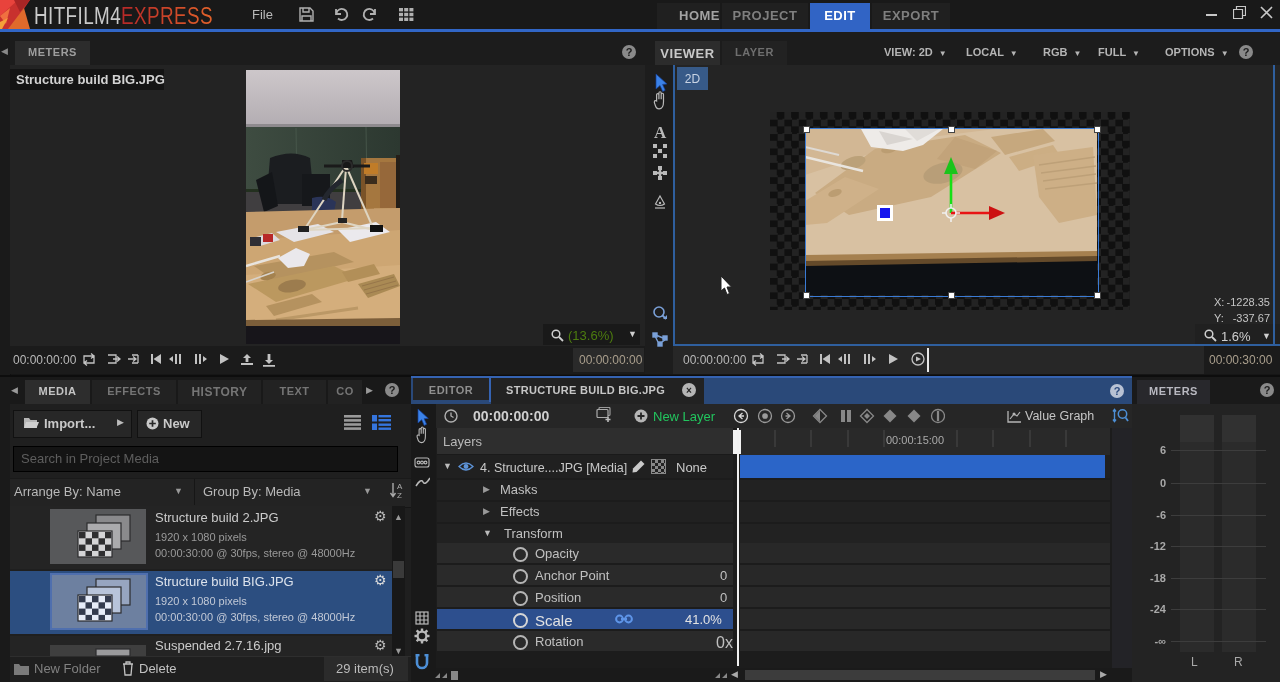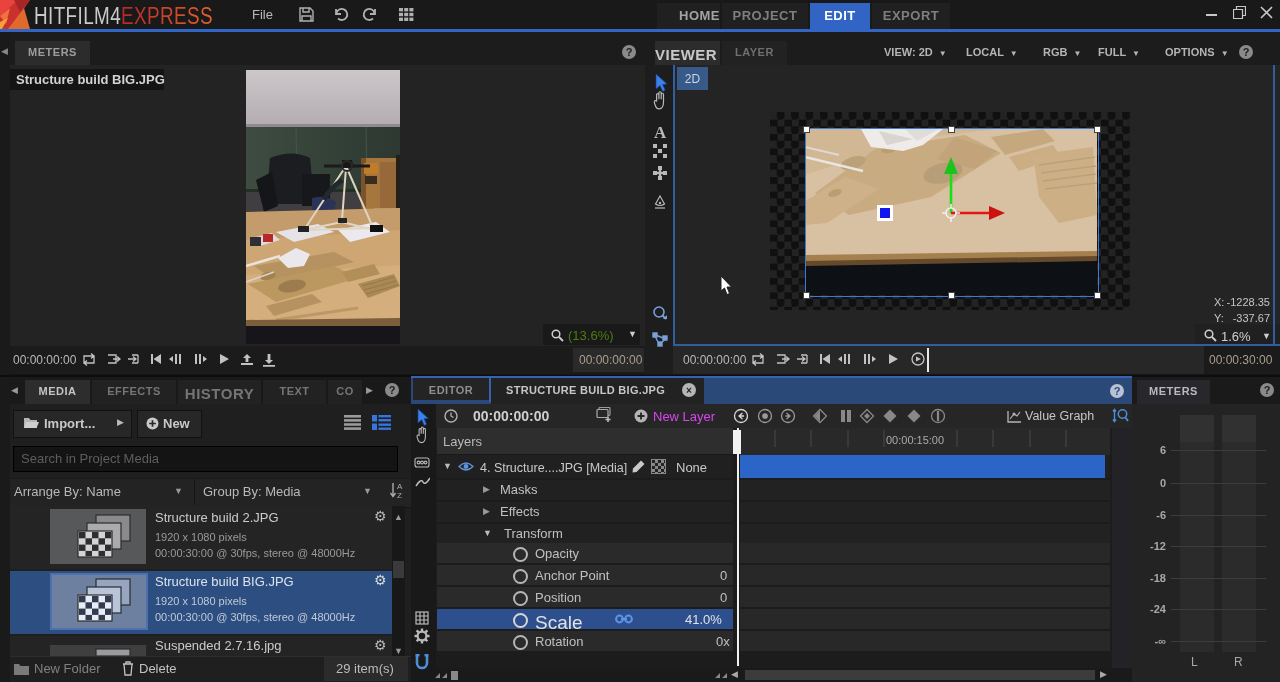--- a/index.html
+++ b/index.html
@@ -178,21 +178,21 @@
 
 
 <div class="ab" style="left:10px;top:346px;width:635px;height:28px;background:#1b1b1b;"></div>
 <div class="ab" style="left:573px;top:348px;width:71px;height:24px;background:#2a2a2a;"></div>
 <div class="tx" style="left:13px;top:353px;font-size:12px;color:#b9b9b9;">00:00:00:00</div>
 <div class="tx" style="left:579px;top:353px;font-size:12px;color:#aa9f8d;">00:00:00:00</div>
 
 
 <div class="ab" style="left:645px;top:32px;width:635px;height:33px;background:#1c1c1c;"></div>
 <div class="ab" style="left:655px;top:41px;width:65px;height:24px;background:#2c2c2c;"></div>
-<div class="tx" style="left:655px;top:46px;width:65px;font-size:15px;font-weight:bold;color:#c8c8c8;letter-spacing:0.5px;">VIEWER</div>
+<div class="tx" style="left:655px;top:46px;width:65px;text-align:center;font-size:13px;font-weight:bold;color:#c8c8c8;letter-spacing:0.5px;">VIEWER</div>
 <div class="ab" style="left:722px;top:41px;width:65px;height:24px;background:#222;"></div>
 <div class="tx" style="left:722px;top:46px;width:65px;text-align:center;font-size:11px;font-weight:bold;color:#6f6f6f;letter-spacing:0.5px;">LAYER</div>
 <div class="tx" style="left:884px;top:46px;font-size:11px;font-weight:bold;color:#b5b5b5;">VIEW: 2D &nbsp;<span style="font-size:8px;">▼</span></div>
 <div class="tx" style="left:966px;top:46px;font-size:11px;font-weight:bold;color:#b5b5b5;">LOCAL &nbsp;<span style="font-size:8px;">▼</span></div>
 <div class="tx" style="left:1043px;top:46px;font-size:11px;font-weight:bold;color:#b5b5b5;">RGB &nbsp;<span style="font-size:8px;">▼</span></div>
 <div class="tx" style="left:1098px;top:46px;font-size:11px;font-weight:bold;color:#b5b5b5;">FULL &nbsp;<span style="font-size:8px;">▼</span></div>
 <div class="tx" style="left:1165px;top:46px;font-size:11px;font-weight:bold;color:#b5b5b5;">OPTIONS &nbsp;<span style="font-size:8px;">▼</span></div>
 <div class="ab" style="left:1239px;top:45px;width:14px;height:14px;border-radius:50%;background:#8a8a8a;"></div>
 <div class="tx" style="left:1239px;top:46px;width:14px;text-align:center;font-size:11px;font-weight:bold;color:#1c1c1c;">?</div>
 
@@ -308,21 +308,21 @@
 <div class="ab" style="left:0;top:377px;width:10px;height:305px;background:#1a1a1a;"></div>
 
 
 <div class="ab" style="left:10px;top:377px;width:405px;height:27px;background:#191919;"></div>
 <div class="tx" style="left:11px;top:385px;font-size:9px;color:#999;">◀</div>
 <div class="ab" style="left:25px;top:380px;width:65px;height:24px;background:#2d2d2d;"></div>
 <div class="tx" style="left:25px;top:385px;width:65px;text-align:center;font-size:11px;font-weight:bold;color:#c4c4c4;letter-spacing:0.5px;">MEDIA</div>
 <div class="ab" style="left:92px;top:380px;width:84px;height:24px;background:#222;"></div>
 <div class="tx" style="left:92px;top:385px;width:84px;text-align:center;font-size:11px;font-weight:bold;color:#757575;letter-spacing:0.5px;">EFFECTS</div>
 <div class="ab" style="left:178px;top:380px;width:83px;height:24px;background:#222;"></div>
-<div class="tx" style="left:178px;top:385px;width:83px;text-align:center;font-size:15px;font-weight:bold;color:#757575;letter-spacing:0.5px;">HISTORY</div>
+<div class="tx" style="left:178px;top:385px;width:83px;text-align:center;font-size:12px;font-weight:bold;color:#757575;letter-spacing:0.5px;">HISTORY</div>
 <div class="ab" style="left:263px;top:380px;width:63px;height:24px;background:#222;"></div>
 <div class="tx" style="left:263px;top:385px;width:63px;text-align:center;font-size:11px;font-weight:bold;color:#757575;letter-spacing:0.5px;">TEXT</div>
 <div class="ab" style="left:328px;top:380px;width:34px;height:24px;background:#222;"></div>
 <div class="tx" style="left:328px;top:385px;width:34px;text-align:center;font-size:11px;font-weight:bold;color:#757575;letter-spacing:0.5px;">CO</div>
 <div class="tx" style="left:366px;top:385px;font-size:9px;color:#999;">▶</div>
 <div class="ab" style="left:385px;top:383px;width:14px;height:14px;border-radius:50%;background:#8a8a8a;"></div>
 <div class="tx" style="left:385px;top:384px;width:14px;text-align:center;font-size:11px;font-weight:bold;color:#1c1c1c;">?</div>
 
 <div class="ab" style="left:10px;top:404px;width:405px;height:278px;background:#1f1f1f;"></div>
 
@@ -445,21 +445,21 @@
 <div class="tx" style="left:473px;top:408px;font-size:14px;font-weight:bold;color:#cfcfcf;">00:00:00:00</div>
 <svg class="ab" style="left:595px;top:407px" width="18" height="16" viewBox="0 0 18 16">
       <rect x="4" y="0.5" width="11" height="8" rx="1" fill="none" stroke="#999" stroke-width="1.2"></rect>
       <rect x="2" y="2.5" width="11" height="8" rx="1" fill="#262626" stroke="#aaa" stroke-width="1.2"></rect>
       <path d="M13 10 v5 M10.5 12.5 h5" stroke="#bbb" stroke-width="1.6"></path>
     </svg>
 <svg class="ab" style="left:634px;top:409px" width="14" height="14" viewBox="0 0 14 14">
       <circle cx="7" cy="7" r="6.5" fill="#b5b5b5"></circle>
       <path d="M7 3.5 v7 M3.5 7 h7" stroke="#262626" stroke-width="1.8"></path>
     </svg>
-<div class="tx" style="left:653px;top:409px;font-size:13px;color:#d946ef;">New Layer</div>
+<div class="tx" style="left:653px;top:409px;font-size:13px;color:#22c55e;">New Layer</div>
 <svg class="ab" style="left:1007px;top:410px" width="15" height="13" viewBox="0 0 15 13">
       <path d="M1 1 V12 H14" stroke="#b5b5b5" stroke-width="1.3" fill="none"></path>
       <path d="M3 9 L7 4 L10 6 L13 2" stroke="#b5b5b5" stroke-width="1.2" fill="none"></path>
       <circle cx="7" cy="4" r="1.5" fill="#b5b5b5"></circle>
     </svg>
 <div class="tx" style="left:1025px;top:409px;font-size:12.5px;color:#c5c5c5;">Value Graph</div>
 
 
 <div class="ab" style="left:437px;top:428px;width:296px;height:26px;background:#2e2e2e;border-bottom:1px solid #1a1a1a;"></div>
 <div class="tx" style="left:443px;top:434px;font-size:13px;color:#b9b9b9;">Layers</div>
@@ -496,30 +496,30 @@
 <div class="ab" style="left:437px;top:631px;width:296px;height:20px;background:#2a2a2a;"></div>
 <div class="ab" style="left:513px;top:547px;width:11px;height:11px;border:2px solid #b5b5b5;border-radius:50%;"></div>
 <div class="tx" style="left:535px;top:546px;font-size:13px;color:#c0c0c0;">Opacity</div>
 <div class="ab" style="left:513px;top:569px;width:11px;height:11px;border:2px solid #b5b5b5;border-radius:50%;"></div>
 <div class="tx" style="left:535px;top:568px;font-size:13px;color:#c0c0c0;">Anchor Point</div>
 <div class="tx" style="left:720px;top:568px;font-size:13px;color:#c0c0c0;">0</div>
 <div class="ab" style="left:513px;top:591px;width:11px;height:11px;border:2px solid #b5b5b5;border-radius:50%;"></div>
 <div class="tx" style="left:535px;top:590px;font-size:13px;color:#c0c0c0;">Position</div>
 <div class="tx" style="left:720px;top:590px;font-size:13px;color:#c0c0c0;">0</div>
 <div class="ab" style="left:513px;top:613px;width:11px;height:11px;border:2px solid #d5d5d5;border-radius:50%;"></div>
-<div class="tx" style="left:535px;top:612px;font-size:19px;color:#e2e2e2;">Scale</div>
+<div class="tx" style="left:535px;top:612px;font-size:15px;color:#e2e2e2;">Scale</div>
 <svg class="ab" style="left:614px;top:614px" width="20" height="10" viewBox="0 0 20 10">
       <circle cx="5.5" cy="5" r="3.4" fill="none" stroke="#5e95e8" stroke-width="2"></circle>
       <circle cx="14.5" cy="5" r="3.4" fill="none" stroke="#5e95e8" stroke-width="2"></circle>
       <path d="M7 5 h6" stroke="#5e95e8" stroke-width="2"></path>
     </svg>
 <div class="tx" style="left:685px;top:612px;font-size:13px;color:#e2e2e2;">41.0%</div>
 <div class="ab" style="left:513px;top:635px;width:11px;height:11px;border:2px solid #b5b5b5;border-radius:50%;"></div>
 <div class="tx" style="left:535px;top:634px;font-size:13px;color:#c0c0c0;">Rotation</div>
-<div class="tx" style="left:716px;top:634px;font-size:13px;color:#c0c0c0;">0x</div>
+<div class="tx" style="left:716px;top:634px;font-size:16px;color:#c0c0c0;">0x</div>
 
 
 <div class="ab" style="left:740px;top:428px;width:370px;height:27px;background:#292929;border-bottom:1px solid #161616;"></div>
 <div class="tx" style="left:886px;top:434px;font-size:11px;color:#aaa;">00:00:15:00</div>
 <div class="tx" style="left:1068px;top:440px;font-size:11px;color:#aaa;margin-top:17px;">00:00:3</div>
 
 
 <div class="ab" style="left:740px;top:455px;width:370px;height:23px;background:#202020;"></div>
 <div class="ab" style="left:740px;top:455px;width:365px;height:23px;background:#2b65c8;"></div>
 <div class="ab" style="left:740px;top:480px;width:370px;height:20px;background:#222;"></div>

